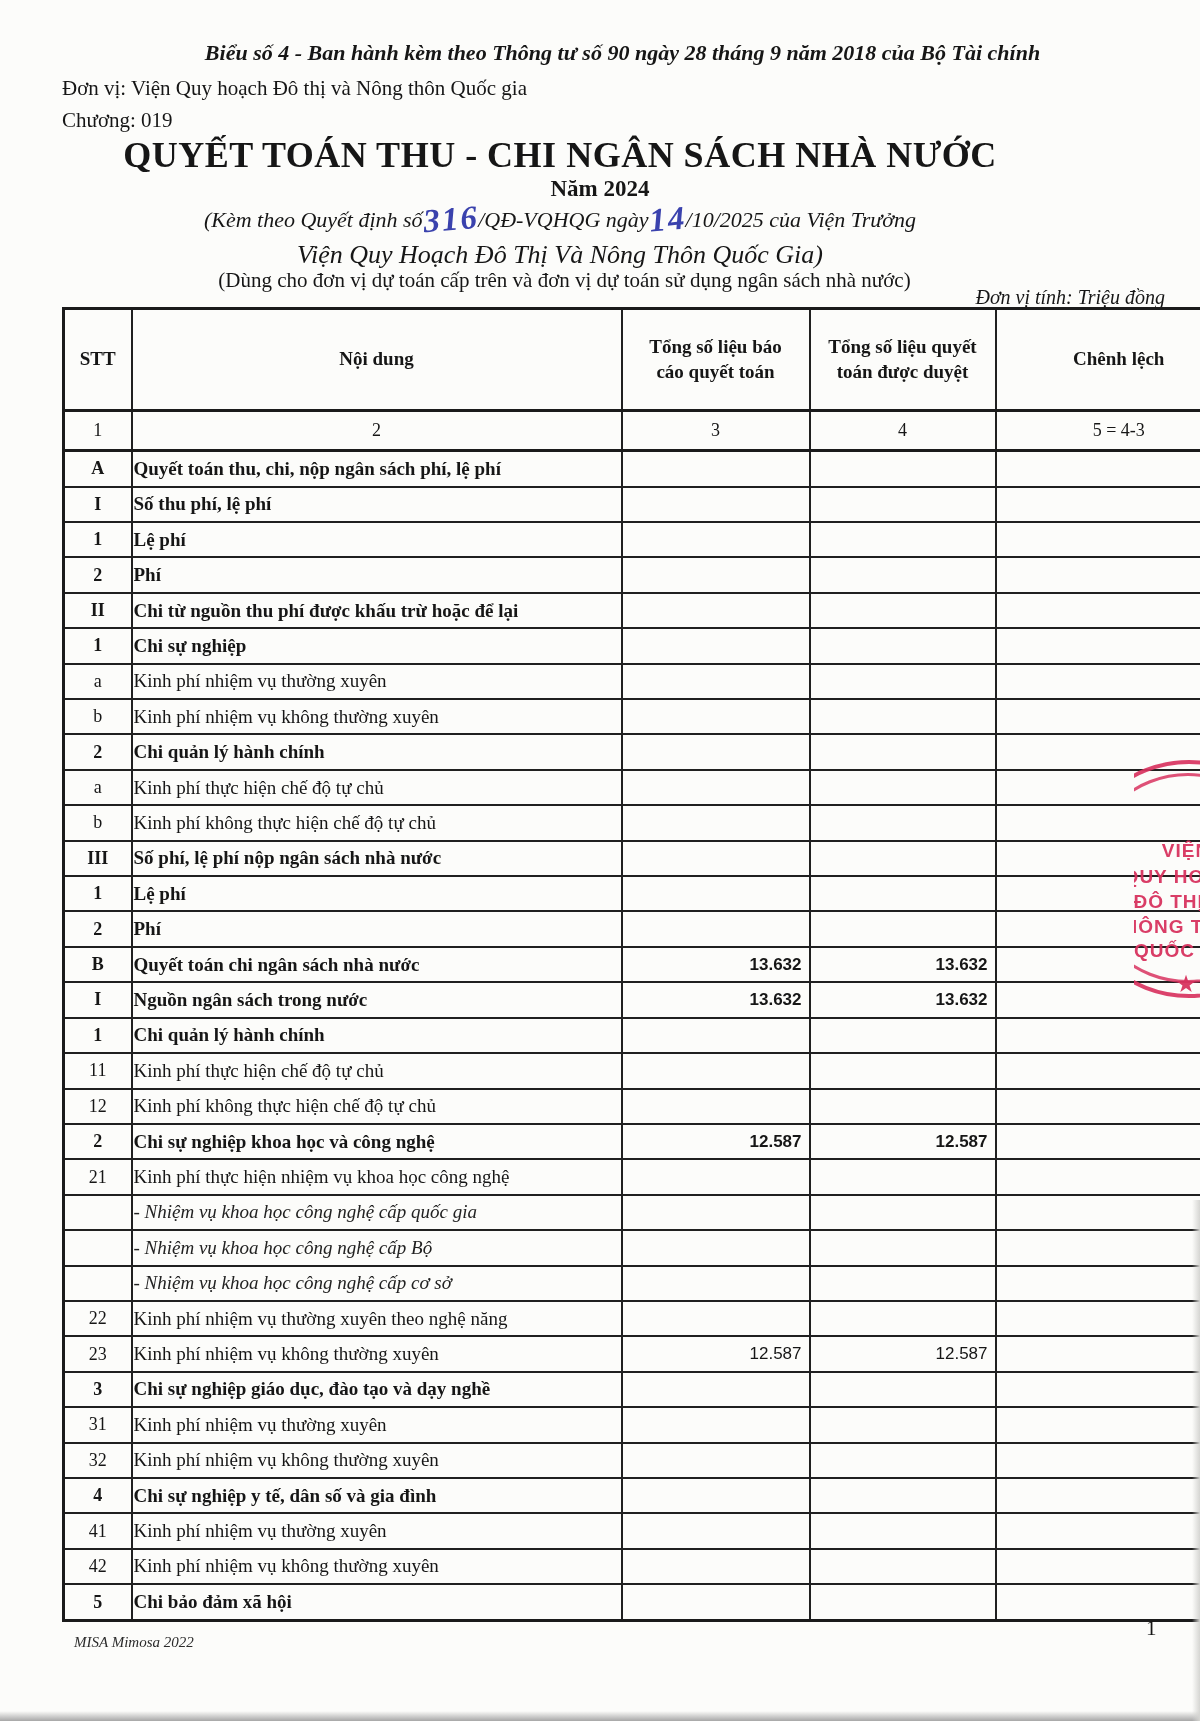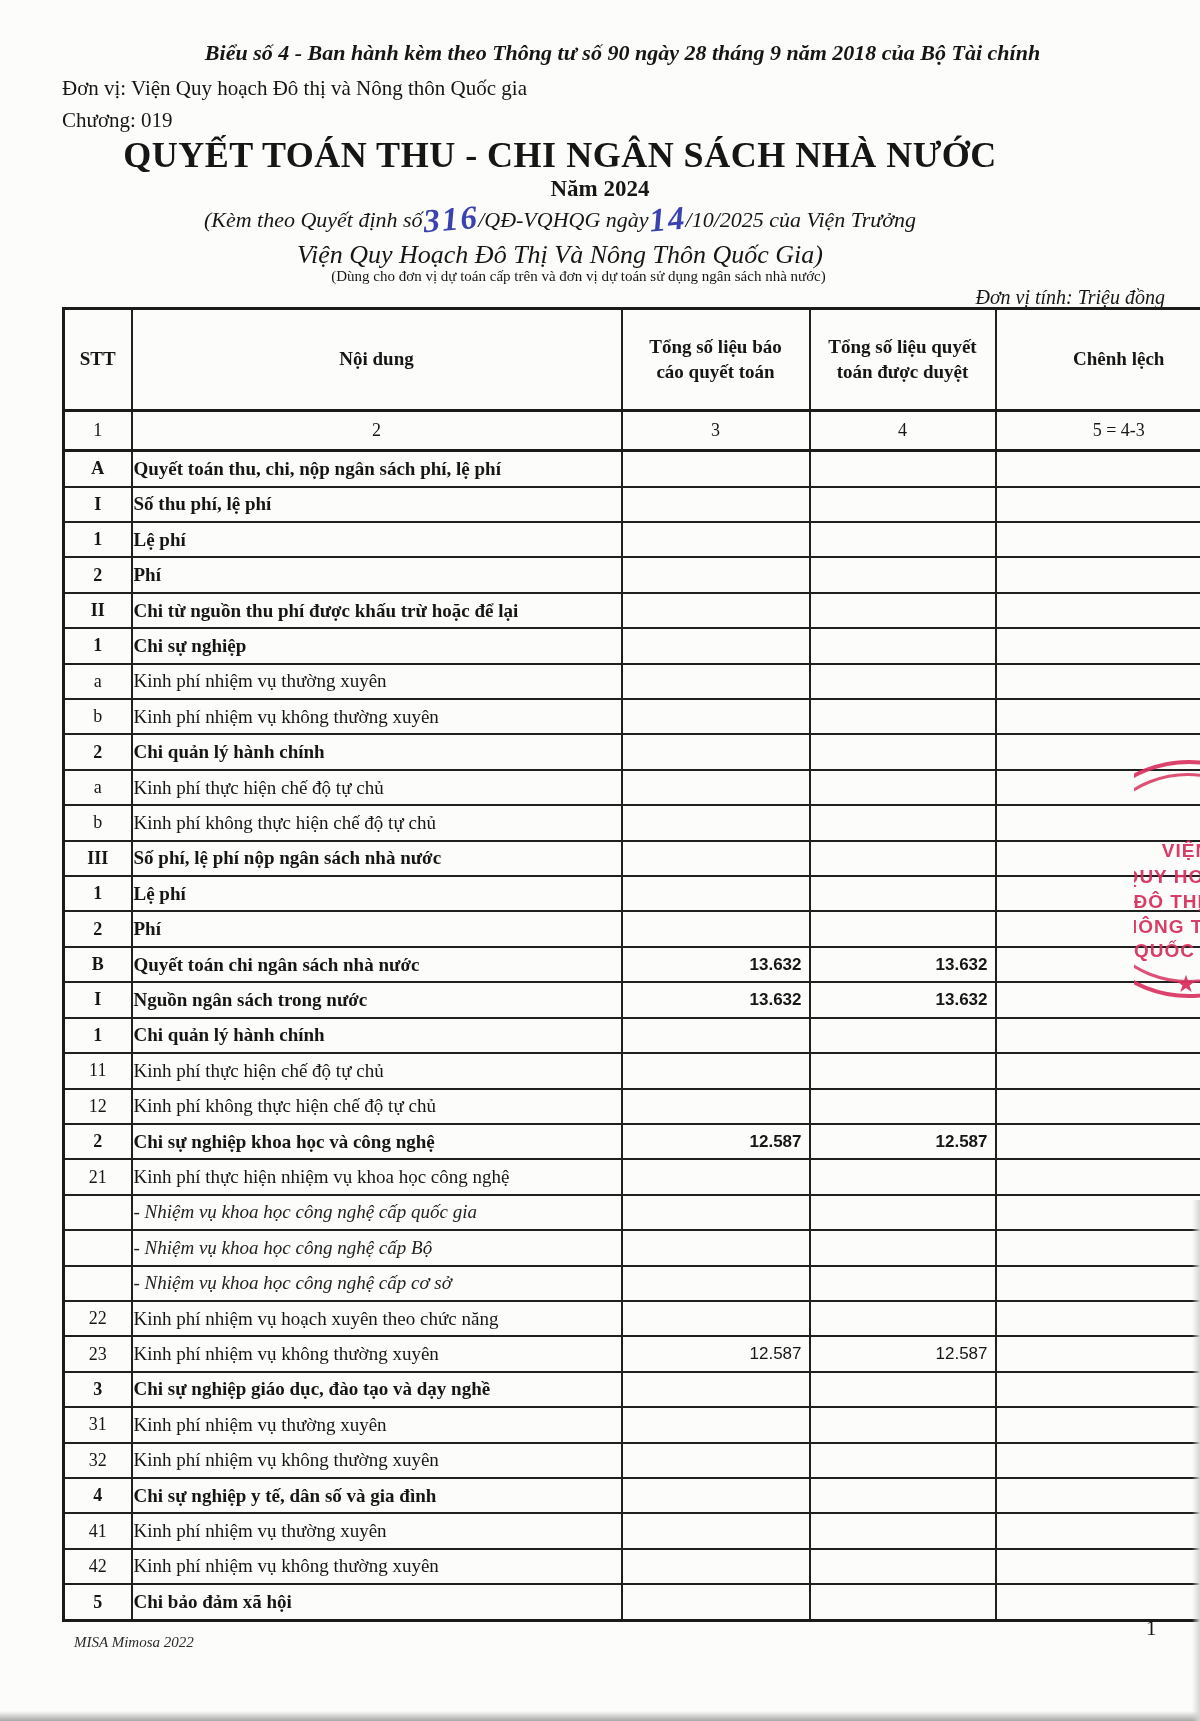--- a/index.html
+++ b/index.html
@@ -16,21 +16,21 @@
   .unit-line{left:62px;top:76px;font-size:21px;}
   .chapter-line{left:62px;top:108px;font-size:21px;}
   .doc-title{left:0;top:134px;width:1120px;text-align:center;
     font-size:36px;font-weight:bold;letter-spacing:.5px;}
   .year-line{left:0;top:176px;width:1200px;text-align:center;
     font-size:23px;font-weight:bold;}
   .decision-line{left:0;top:202px;width:1120px;text-align:center;
     font-size:22px;font-style:italic;line-height:36px;}
   .decision-line2{left:0;top:240px;width:1120px;text-align:center;
     font-size:26px;font-style:italic;}
-  .usage-line{left:16px;top:268px;width:1125px;text-align:center;font-size:15px;}
+  .usage-line{left:2px;top:268px;width:1125px;text-align:center;font-size:21px;}
   .uom-line{right:35px;top:286px;font-size:20px;font-style:italic;}
   .hand{
     font-family:"Liberation Serif", serif;font-style:italic;font-weight:bold;
     color:#3a42ad;font-size:33px;line-height:0;display:inline-block;
     transform:rotate(-5deg) translateY(3px);letter-spacing:2px;
   }
   
   table.main{
     position:absolute;left:62px;top:307px;width:1182px;height:1315px;
     border-collapse:collapse;table-layout:fixed;
@@ -289,21 +289,21 @@
       </tr>
       <tr>
         <td class="c-stt"></td>
         <td class="c-content italic">- Nhiệm vụ khoa học công nghệ cấp cơ sở</td>
         <td class="c-val"></td>
         <td class="c-val"></td>
         <td class="c-val"></td>
       </tr>
       <tr>
         <td class="c-stt">22</td>
-        <td class="c-content normal">Kinh phí nhiệm vụ hoạch xuyên theo chức năng</td>
+        <td class="c-content normal">Kinh phí nhiệm vụ thường xuyên theo nghệ năng</td>
         <td class="c-val"></td>
         <td class="c-val"></td>
         <td class="c-val"></td>
       </tr>
       <tr>
         <td class="c-stt">23</td>
         <td class="c-content normal">Kinh phí nhiệm vụ không thường xuyên</td>
         <td class="c-val">12.587</td>
         <td class="c-val">12.587</td>
         <td class="c-val"></td>

